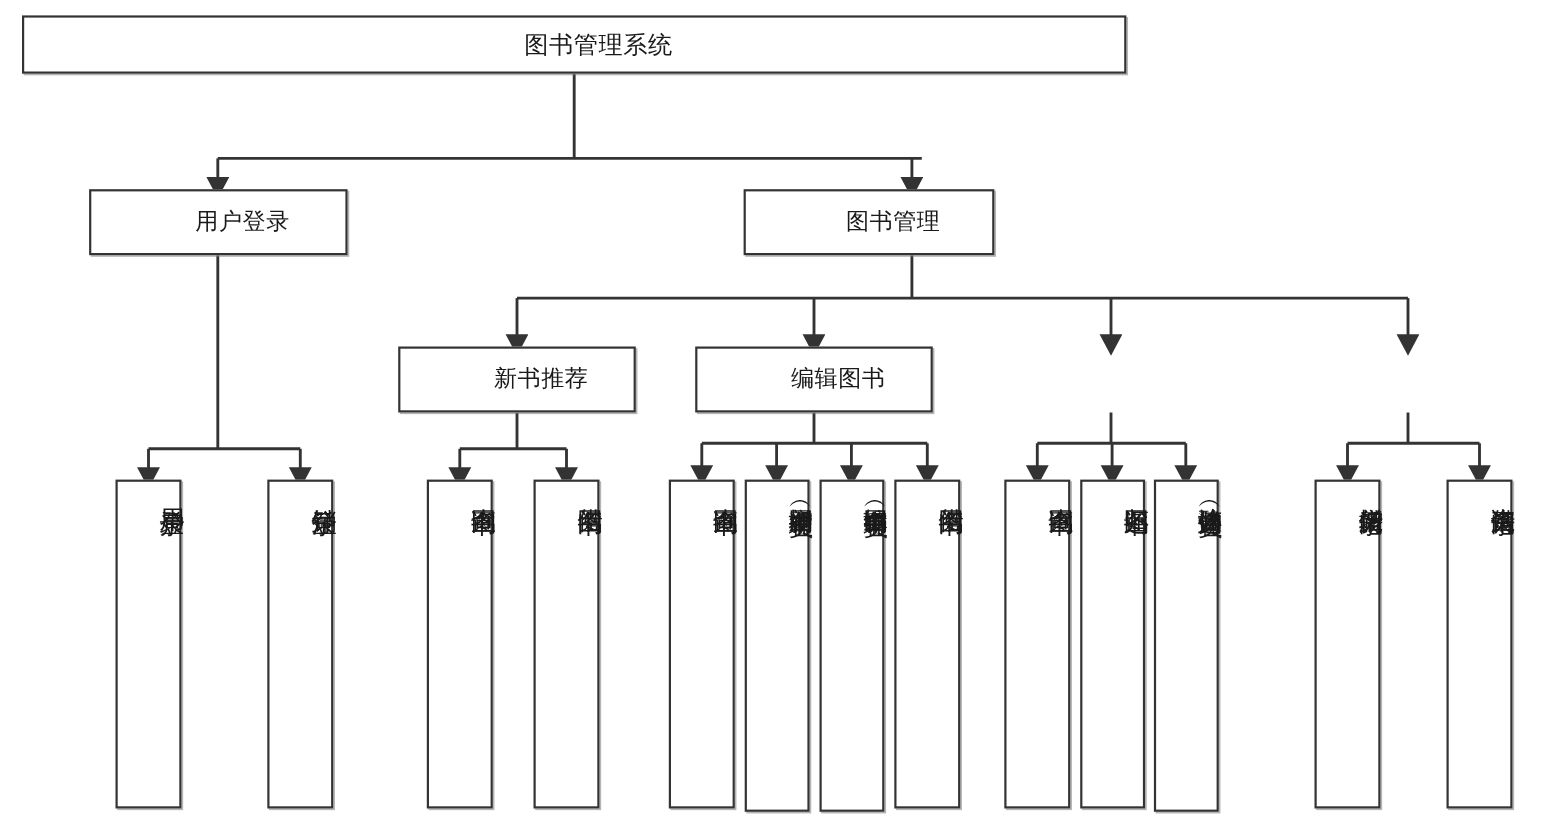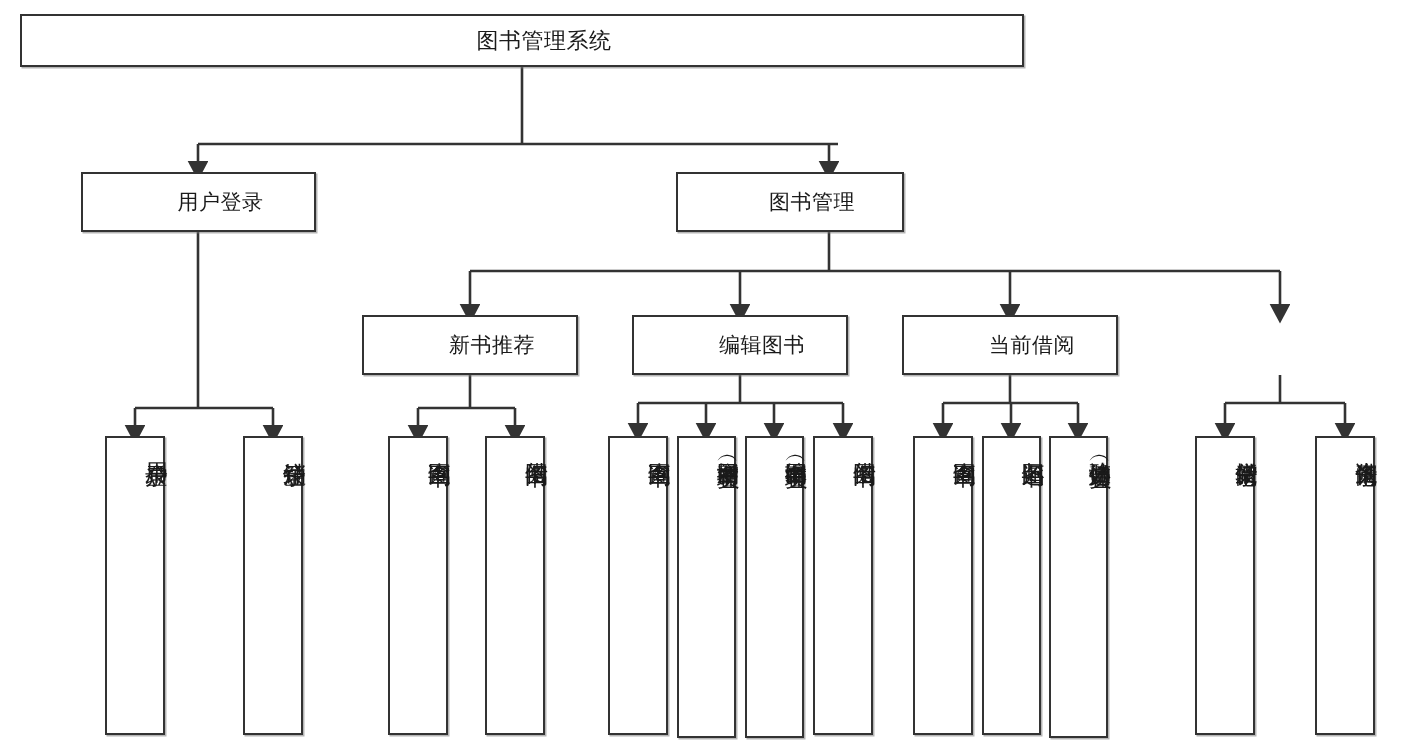--- a/index.html
+++ b/index.html
@@ -140,23 +140,20 @@
   <div class="node h" style="left: 676px; top: 172px; width: 228px; height: 60px;">
     <span class="label">图书管理</span>
   </div>
 
   <div class="node h" style="left: 362px; top: 315px; width: 216px; height: 60px;">
     <span class="label">新书推荐</span>
   </div>
   <div class="node h" style="left: 632px; top: 315px; width: 216px; height: 60px;">
     <span class="label">编辑图书</span>
   </div>
-  <div class="node h" style="left: 902px; top: 315px; width: 216px; height: 60px;">
-    <span class="label">当前借阅</span>
-  </div>
 
   <div class="node v" style="left: 105px; top: 436px; width: 60px; height: 299px;">
     <span class="label">用户登录</span>
   </div>
   <div class="node v" style="left: 243px; top: 436px; width: 60px; height: 299px;">
     <span class="label">注销登录</span>
   </div>
   <div class="node v" style="left: 388px; top: 436px; width: 60px; height: 299px;">
     <span class="label">查询图书</span>
   </div>

